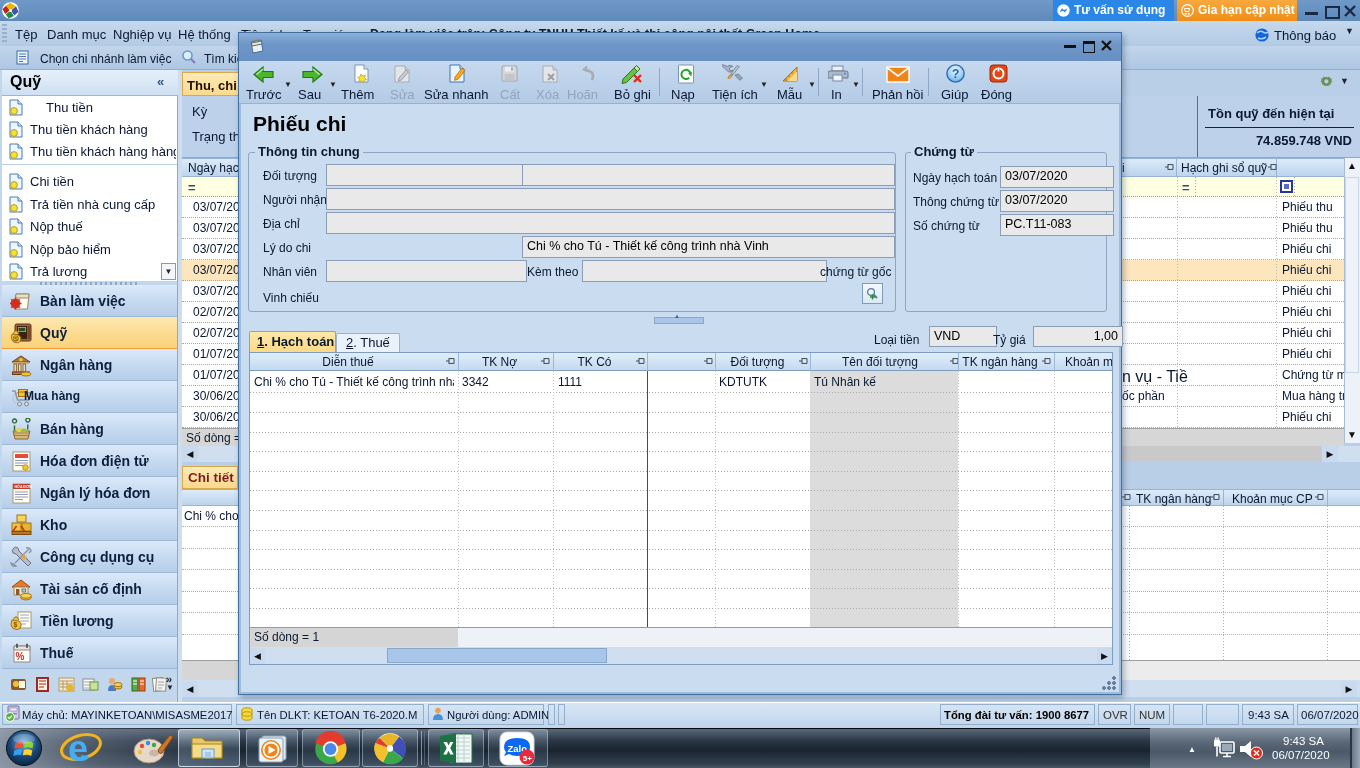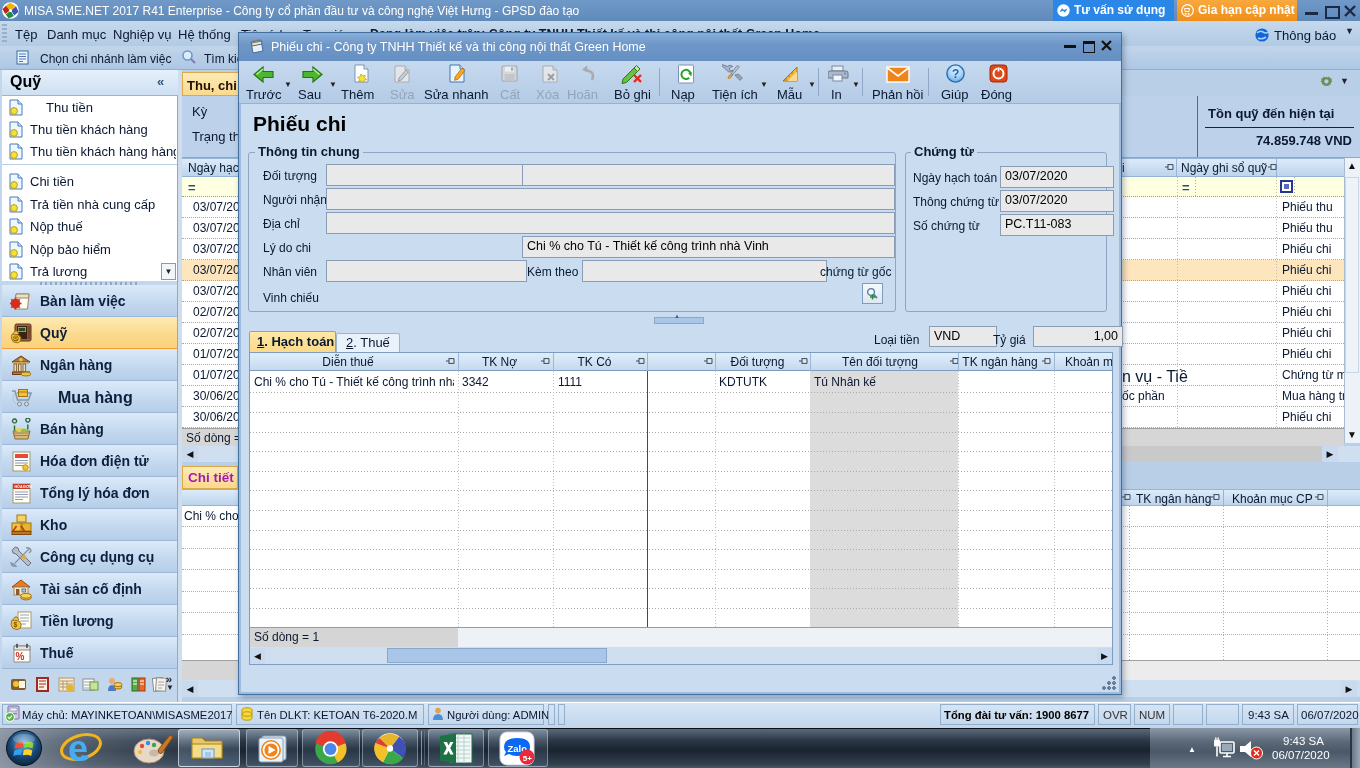--- a/index.html
+++ b/index.html
@@ -15,21 +15,20 @@
 
 <div class="a" style="left:0;top:0;width:1360px;height:21px;background:linear-gradient(#7099c8,#5e8aba)"></div>
 <svg class="a" style="left:2px;top:2px" width="17" height="17" viewBox="0 0 20 20">
  <circle cx="10" cy="10" r="9.8" fill="#fff"></circle>
  <polygon points="9.5,0.8 16,4.6 10,10 4.4,4.4" fill="#f0b400"></polygon>
  <polygon points="16.5,5 19.4,11.5 14.6,16 10.5,10" fill="#3f51b5"></polygon>
  <polygon points="14,16.5 8,19.4 4.4,14.8 10,10.3" fill="#1e8e3e"></polygon>
  <polygon points="3.8,14.2 0.6,8.6 4.6,4.4 9.4,10" fill="#c5221f"></polygon>
  <circle cx="10" cy="10" r="1.8" fill="#fff"></circle>
 </svg>
-<div class="t" style="left:24px;top:4px;color:#fff;font-size:12px">MISA SME.NET 2017 R41 Enterprise - Công ty cổ phần đầu tư và công nghệ Việt Hưng - GPSD đào tạo</div>
 <div class="a" style="left:1053px;top:0;width:121px;height:21px;background:#2a87e8;color:#fff;font-weight:bold;font-size:12px;line-height:21px">
  <svg class="a" style="left:4px;top:4px" width="13" height="13" viewBox="0 0 13 13">
         <circle cx="6.5" cy="6.5" r="6.2" fill="#fff"></circle>
         <path d="M2.5,8.2 5,4.2 7,6 10.5,4.5 8,8.4 6,6.8z" fill="#2a87e8"></path>
       </svg>
  <span style="margin-left:21px">Tư vấn sử dụng</span></div>
 <div class="a" style="left:1177px;top:0;width:120px;height:21px;background:linear-gradient(#f8a93d,#ef8e18);color:#fff;font-weight:bold;font-size:12px;line-height:21px">
  <svg class="a" style="left:4px;top:4px" width="13" height="13" viewBox="0 0 13 13">
         <circle cx="6.5" cy="6.5" r="5.8" fill="none" stroke="#fff" stroke-width="1.2"></circle>
         <path d="M3.5,4.5h5l-.7,3h-3.6zM4.6,9.3a.7.7 0 1 0 .1 0M7.6,9.3a.7.7 0 1 0 .1 0" fill="none" stroke="#fff" stroke-width="1"></path>
@@ -173,21 +172,21 @@
       </svg>
 <div class="t b" style="left:40px;top:357px;font-size:14px;color:#0d1f3c">Ngân hàng</div>
 <svg class="a" style="left:10px;top:386px" width="23" height="23" viewBox="0 0 23 23">
         <path d="M2,5 h3 l2.5,9 h11 l2.5,-7 h-14" fill="none" stroke="#8a97a8" stroke-width="1.6"></path>
         <rect x="8.5" y="3.5" width="9" height="7" fill="#f2c23a" stroke="#a07414"></rect>
         <path d="M8.5,6 h9" stroke="#a07414"></path>
         <circle cx="9.5" cy="18" r="2" fill="#d8dde4" stroke="#7a8694"></circle>
         <circle cx="16.5" cy="18" r="2" fill="#d8dde4" stroke="#7a8694"></circle>
         <path d="M4,8 q-3,6 2,10" stroke="#b8c2cc" fill="none"></path>
       </svg>
-<div class="t b" style="left:58px;top:389px;font-size:16px;color:#0d1f3c">Mua hàng</div>
+<div class="t b" style="left:24px;top:389px;font-size:12px;color:#0d1f3c">Mua hàng</div>
 <svg class="a" style="left:10px;top:418px" width="23" height="23" viewBox="0 0 23 23">
         <path d="M3,13 h17 l-2,8 h-13z" fill="#d8b87c" stroke="#8a6a34"></path>
         <path d="M4,15 h15M4,17.5 h15" stroke="#8a6a34" stroke-width=".7"></path>
         <ellipse cx="9" cy="12" rx="3" ry="2" fill="#e8d24a"></ellipse>
         <ellipse cx="14" cy="12.4" rx="3" ry="2" fill="#9ac23a"></ellipse>
         <path d="M4.5,5 a2,2 0 1 1 .1,0 M4.5,7.5 v5 M17.8,4 a2,2 0 1 1 .1,0 M17.8,6.5 v5" stroke="#2a6a2a" stroke-width="1.4" fill="none"></path>
         <path d="M2.8,5.2 q1.7,1.8 3.4,0" fill="#e89838"></path>
         <path d="M16.1,4.2 q1.7,1.8 3.4,0" fill="#4a79c8"></path>
       </svg>
 <div class="t b" style="left:40px;top:421px;font-size:14px;color:#0d1f3c">Bán hàng</div>
@@ -197,21 +196,21 @@
         <path d="M4,10.5h13M4,13h13M4,15.5h9" stroke="#8a97b8" stroke-width="1"></path>
         <circle cx="14.5" cy="17.5" r="2.8" fill="#f2c23a" stroke="#c89018"></circle>
       </svg>
 <div class="t b" style="left:40px;top:453px;font-size:14px;color:#0d1f3c">Hóa đơn điện tử</div>
 <svg class="a" style="left:11px;top:482px" width="22" height="23" viewBox="0 0 22 23">
         <rect x="2" y="2" width="17" height="19" fill="#fffef2" stroke="#a09a7a"></rect>
         <rect x="2" y="2" width="17" height="5" fill="#c83a28"></rect>
         <text x="3.5" y="6.2" font-size="3.6" fill="#fff" font-weight="bold">HÓA ĐƠN</text>
         <path d="M4,10h13M4,12.5h13M4,15h13M4,17.5h8" stroke="#9a96b8" stroke-width="1"></path>
       </svg>
-<div class="t b" style="left:40px;top:485px;font-size:14px;color:#0d1f3c">Tổng lý hóa đơn</div>
+<div class="t b" style="left:40px;top:485px;font-size:14px;color:#0d1f3c">Ngân lý hóa đơn</div>
 <svg class="a" style="left:10px;top:514px" width="23" height="23" viewBox="0 0 23 23">
         <rect x="2" y="9" width="9" height="8" fill="#f2c23a" stroke="#a07414"></rect>
         <rect x="12" y="9" width="9" height="8" fill="#e8b42a" stroke="#a07414"></rect>
         <rect x="7" y="1" width="9" height="7" fill="#f8d25a" stroke="#a07414"></rect>
         <path d="M6.5,12 l-3.5,5 M11,12 l3.5,5" stroke="#c8341e" stroke-width="1.6"></path>
         <rect x="2" y="17.5" width="19" height="3" fill="#b8762a" stroke="#7a4a10"></rect>
       </svg>
 <div class="t b" style="left:40px;top:517px;font-size:14px;color:#0d1f3c">Kho</div>
 <svg class="a" style="left:10px;top:546px" width="23" height="23" viewBox="0 0 23 23">
         <path d="M4,2 q-3,2 -1,5 l3,1 12,12 3,-3 -12,-12 -1,-3 q-3,-2 -4,0z" fill="#b8bec8" stroke="#6a7484"></path>
@@ -301,21 +300,21 @@
 <div class="t" style="left:192px;top:104px">Kỳ</div>
 <div class="t" style="left:192px;top:129px">Trạng thái</div>
 <div class="a" style="left:1197px;top:96px;width:1px;height:61px;background:#5a6b80"></div>
 <div class="t b" style="left:1208px;top:106px">Tồn quỹ đến hiện tại</div>
 <div class="a" style="left:1205px;top:127px;width:149px;height:1px;background:#222"></div>
 <div class="t b" style="left:1200px;top:133px;width:152px;text-align:right">74.859.748  VND</div>
 
 <div class="a" style="left:182px;top:158px;width:1162px;height:19px;background:linear-gradient(#dcebfa,#bdd4ec);border-top:1px solid #96b4d4;border-bottom:1px solid #96b4d4;box-sizing:border-box"></div>
 <div class="t" style="left:188px;top:161px;font-size:12px">Ngày hạch toán</div>
 <div class="t" style="left:1122px;top:161px;font-size:12px">i</div>
-<div class="t" style="left:1181px;top:161px;font-size:12px">Ngày ghi sổ quỹ</div>
+<div class="t" style="left:1181px;top:161px;font-size:12px">Hạch ghi sổ quỹ</div>
 <div class="a" style="left:1176px;top:158px;width:1px;height:19px;background:#96b4d4"></div>
 <div class="a" style="left:1276px;top:158px;width:1px;height:19px;background:#96b4d4"></div>
 <div id="t1pins">
 <svg class="pin" style="left:1165px;top:163px" viewBox="0 0 9 8">
         <path d="M0,4h3M3,1v6M3,1.6h5v4.8h-5" fill="#dce8f4" stroke="#3a4a5a"></path>
       </svg>
 <svg class="pin" style="left:1268px;top:163px" viewBox="0 0 9 8">
         <path d="M0,4h3M3,1v6M3,1.6h5v4.8h-5" fill="#dce8f4" stroke="#3a4a5a"></path>
       </svg>
 </div>
@@ -375,21 +374,21 @@
 <div class="t" style="left:1347px;top:429px;font-size:10px;color:#111">▼</div>
 
 <div class="a" style="left:182px;top:428px;width:1162px;height:18px;background:#d6d6d6;border-top:1px solid #a0a0a0;box-sizing:border-box"></div>
 <div class="t clip" style="left:186px;top:431px;width:52px;font-size:12px">Số dòng = 11</div>
 <div class="a" style="left:182px;top:446px;width:1178px;height:16px;background:#cfdff0"></div>
 <div class="a" style="left:182px;top:446px;width:16px;height:16px;background:#c9daee;font-size:9px;color:#111;text-align:center;line-height:16px">◀</div>
 <div class="a" style="left:600px;top:446px;width:722px;height:16px;background:#c9c9c9"></div>
 <div class="a" style="left:1322px;top:446px;width:16px;height:16px;background:#c9daee;font-size:9px;color:#111;text-align:center;line-height:16px">▶</div>
 
 <div class="a" style="left:182px;top:466px;width:56px;height:23px;background:linear-gradient(#fdeab5,#fbd98e);border:1px solid #d9a94c;box-sizing:border-box"></div>
-<div class="t b clip" style="left:188px;top:470px;width:47px;font-size:13.5px;color:#a21caf">Chi tiết</div>
+<div class="t b clip" style="left:188px;top:470px;width:47px;font-size:13.5px;color:#7f1d1d">Chi tiết</div>
 <div class="a" style="left:182px;top:489px;width:1178px;height:17px;background:linear-gradient(#dcebfa,#bdd4ec);border-top:1px solid #96b4d4;border-bottom:1px solid #96b4d4;box-sizing:border-box"></div>
 <div class="t" style="left:1136px;top:492px;font-size:12px">TK ngân hàng</div>
 <div class="t" style="left:1232px;top:492px;font-size:12px">Khoản mục CP</div>
 <div class="a" style="left:1223px;top:489px;width:1px;height:17px;background:#96b4d4"></div>
 <div class="a" style="left:1327px;top:489px;width:1px;height:17px;background:#96b4d4"></div>
 <div id="t2pins">
 <svg class="pin" style="left:1122px;top:493px" viewBox="0 0 9 8">
         <path d="M0,4h3M3,1v6M3,1.6h5v4.8h-5" fill="#dce8f4" stroke="#3a4a5a"></path>
       </svg>
 <svg class="pin" style="left:1211px;top:493px" viewBox="0 0 9 8">
@@ -419,21 +418,20 @@
 <div class="a" style="left:1341px;top:681px;width:16px;height:16px;background:#c9daee;font-size:9px;color:#111;text-align:center;line-height:16px">▶</div>
 
 <div class="a" style="left:238px;top:32px;width:884px;height:663px;background:#cadcf0;border:1px solid #44709e;box-sizing:border-box;box-shadow:2px 3px 6px rgba(30,50,80,.35),inset 0 0 0 2px #9cbbde"></div>
 <div class="a" style="left:239px;top:33px;width:882px;height:28px;background:linear-gradient(#8ab0da,#6e97c8 40%,#6690c2)"></div>
 <svg class="a" style="left:248px;top:38px" width="17" height="17" viewBox="0 0 17 17">
       <path d="M3,4 l10,-2 2,11 -10,2z" fill="#e8f1fb" stroke="#4a6a9a"></path>
       <path d="M3.5,5 l10,-2 .5,3 -10,2z" fill="#f7e9a0" stroke="#4a6a9a"></path>
       <circle cx="6" cy="3.4" r="1.2" fill="none" stroke="#888"></circle>
       <circle cx="10" cy="2.7" r="1.2" fill="none" stroke="#888"></circle>
     </svg>
-<div class="t" style="left:271px;top:40px;color:#fff;font-size:12.5px">Phiếu chi - Công ty TNHH Thiết kế và thi công nội thất Green Home</div>
 <div class="a" style="left:1064px;top:45px;width:12px;height:3px;background:#111"></div>
 <div class="a" style="left:1083px;top:41px;width:10px;height:8px;border:1px solid #111;border-top:3px solid #111"></div>
 <svg class="a" style="left:1101px;top:40px" width="11" height="11" viewBox="0 0 11 11">
       <path d="M1,1 10,10 M10,1 1,10" stroke="#111" stroke-width="2.2"></path>
     </svg>
 
 <div class="a" style="left:239px;top:61px;width:882px;height:43px;background:linear-gradient(#c6d9ee,#b4cbe6);border-bottom:1px solid #94b2d4;box-sizing:border-box"></div>
 <div id="dtb">
 <svg class="a" style="left:252px;top:65px" width="24" height="19" viewBox="0 0 24 19">
         <path d="M11,2 v4.5 h10 v6 h-10 v4.5 l-9,-7.5z" fill="#4db52e" stroke="#1e7a10" stroke-width="1.2"></path>

